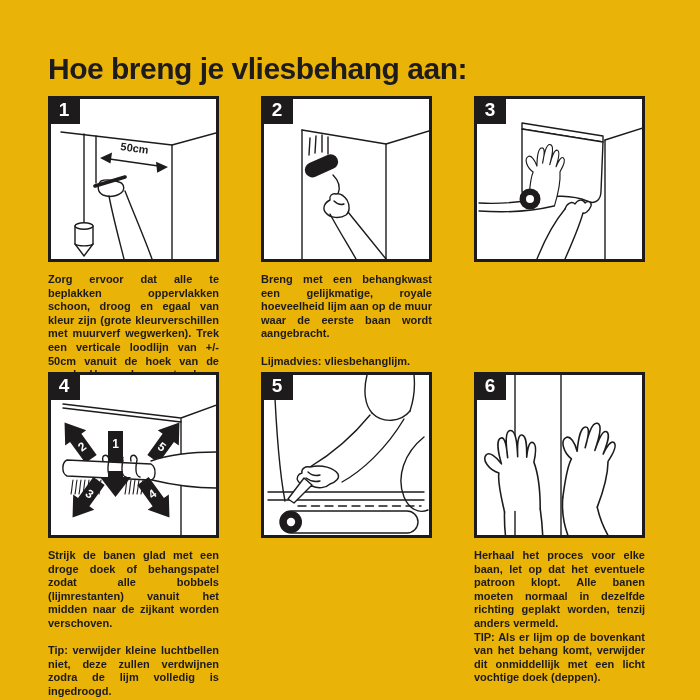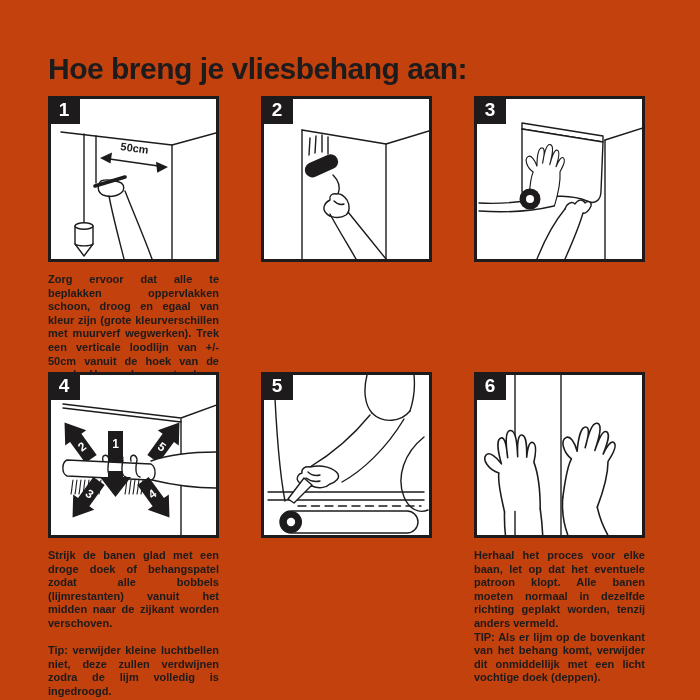--- a/index.html
+++ b/index.html
@@ -1,18 +1,18 @@
 <!DOCTYPE html>
 <html><head>
 <meta charset="utf-8">
 <style>
   :root { --ink:#1d1b1c; }
   html,body { margin:0; padding:0; background:#fff; }
   .canvas {
-    position:relative; width:700px; height:700px; background:#c2410c;
+    position:relative; width:700px; height:700px; background:#eab308;
     font-family:"Liberation Sans", sans-serif; color:var(--ink);
   }
   .page-title {
     position:absolute; left:48px; top:32px; font-size:30px; font-weight:700;
     letter-spacing:-0.5px; color:var(--ink);
   }
   .step { position:absolute; width:171px; }
   .panel {
     position:relative; width:165px; height:160px; border:3px solid var(--ink);
     background:#fff;
@@ -106,20 +106,23 @@
           <path d="M69,76 C75,82 77,88 74,95"></path>
         </g>
         <g>
           <path d="M72,95 C68,94 65,97 66,101 C60,104 58,110 62,114 C66,119 76,120 82,116 C86,113 86,106 83,101 C80,97 76,94 72,95 Z" fill="#fff"></path>
           <path d="M70,102 C73,105 77,106 80,105"></path>
           <path d="M66,115 C74,130 84,146 92,160"></path>
           <path d="M84,113 C96,128 110,145 122,160"></path>
         </g>
       </svg>
     </div>
+    <p class="caption">Breng met een behangkwast een gelijkmatige, royale hoeveelheid lijm aan op de muur waar de eerste baan wordt aangebracht.
+
+Lijmadvies: vliesbehanglijm.</p>
   </section>
 
   <section class="step s3">
     <div class="panel">
       <div class="badge">
           <span>3</span>
         </div>
       <svg viewBox="0 0 165 160" width="165" height="160" stroke="#1d1b1c" fill="none" stroke-width="1.4" stroke-linecap="round" stroke-linejoin="round">
         <g>
           <path d="M128,41 L166,29"></path>

